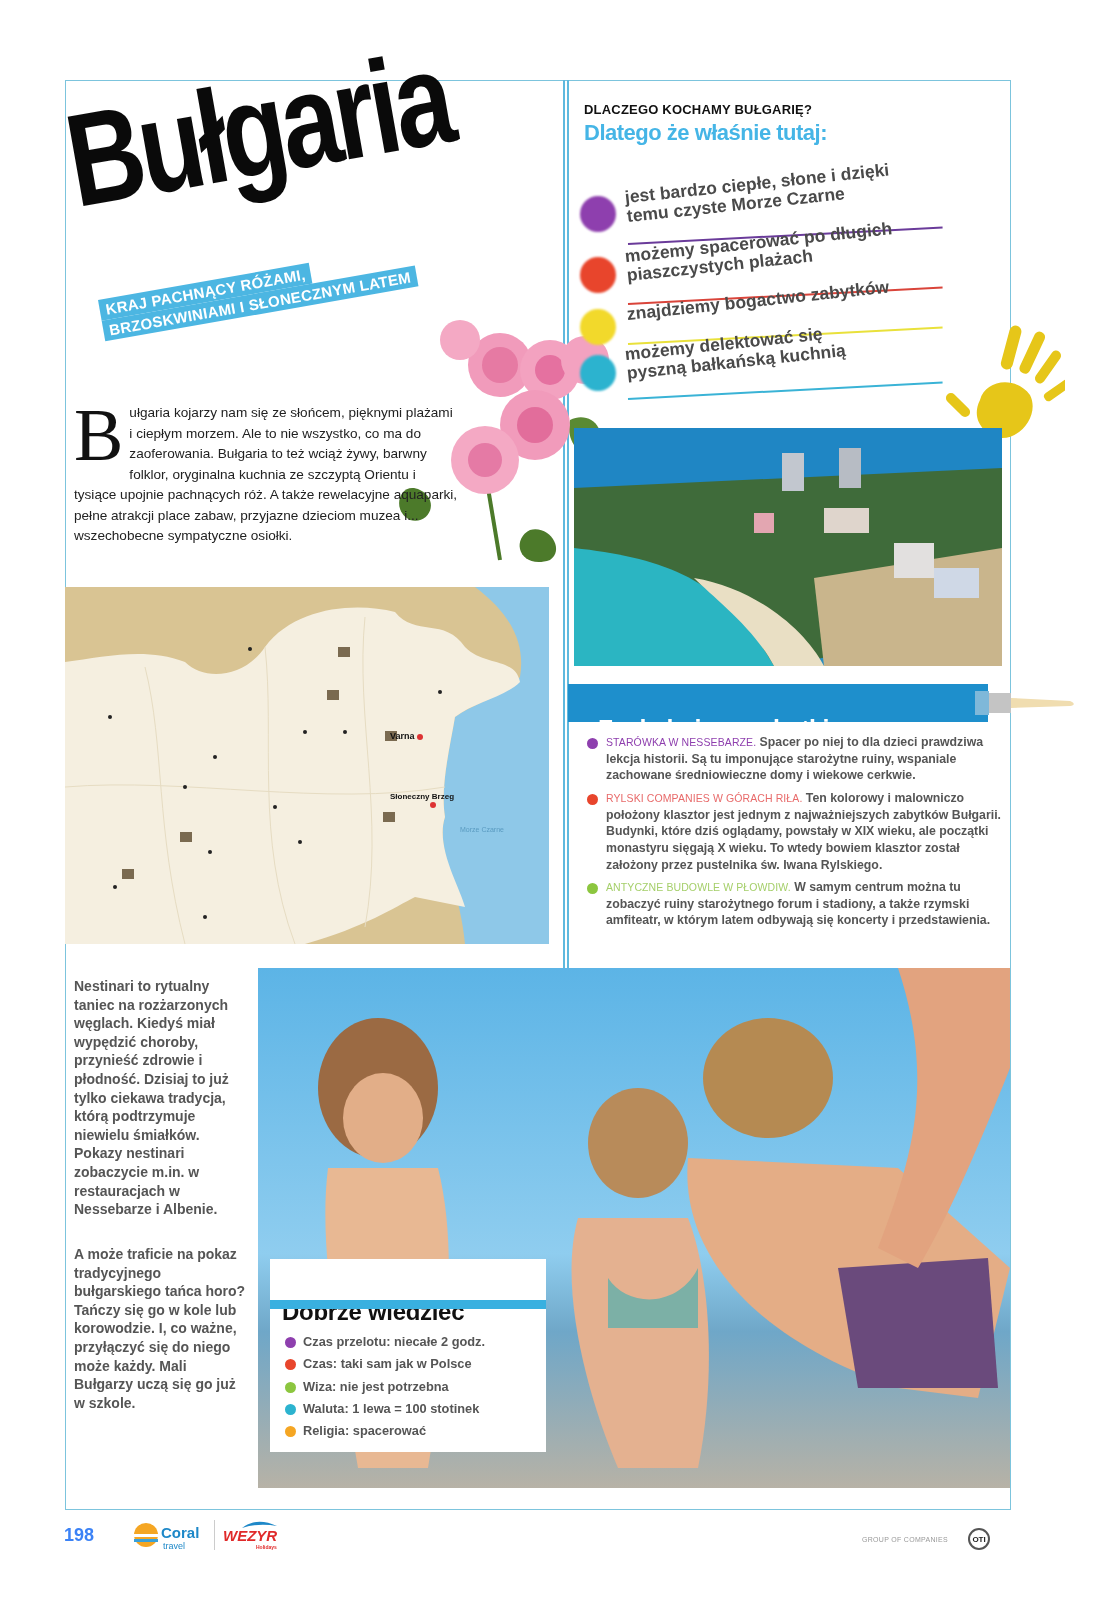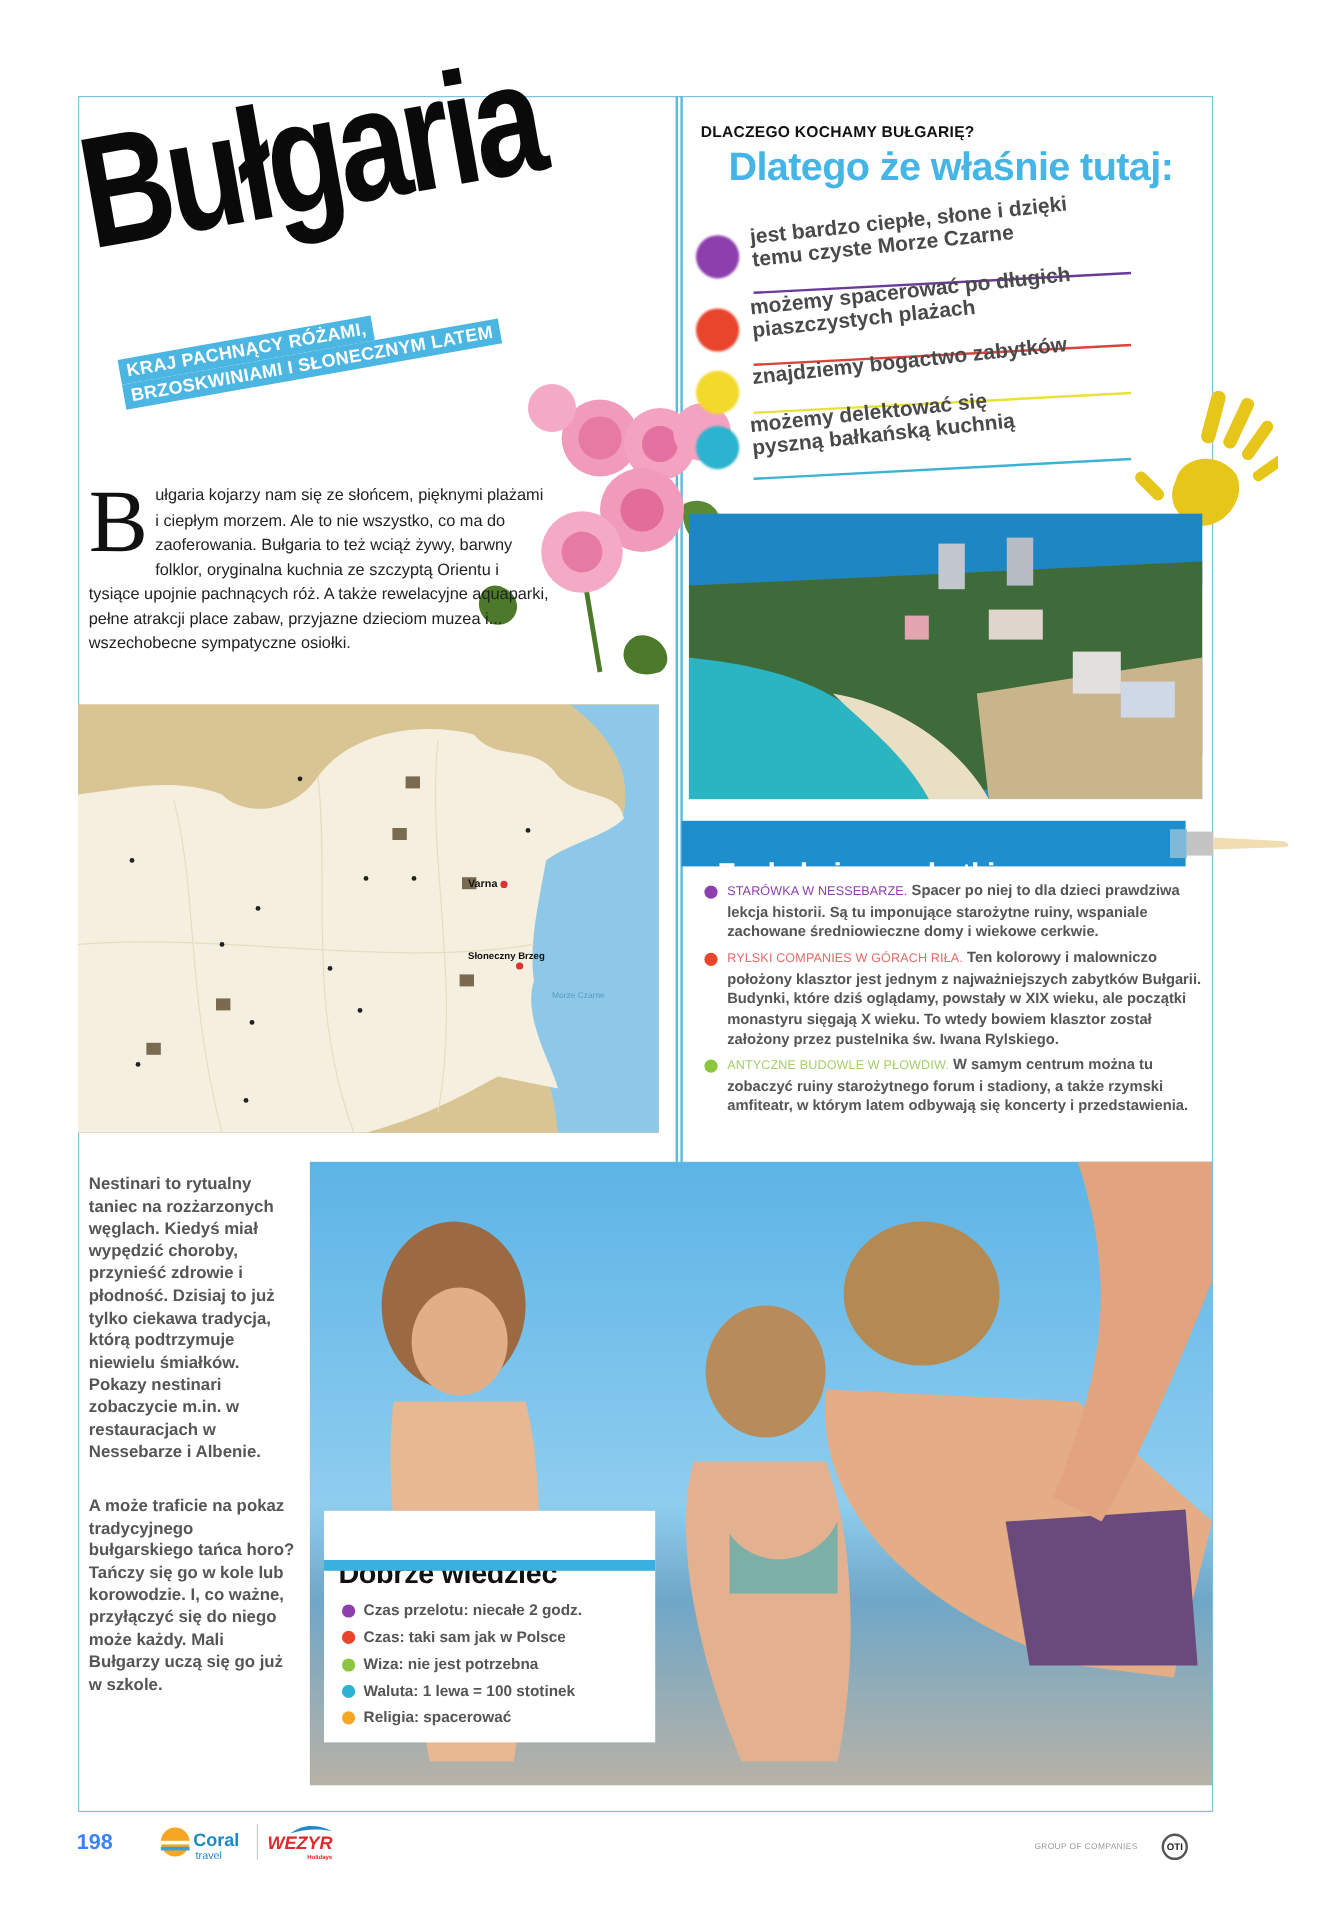--- a/index.html
+++ b/index.html
@@ -20,21 +20,21 @@
 
   
   .intro { position: absolute; left: 74px; top: 403px; width: 384px; font-size: 13.6px; line-height: 20.5px; color: #222; font-family: "Liberation Sans", sans-serif; }
   .dropcap { float: left; font-size: 74px; line-height: 60px; font-weight: 400; margin: 2px 6px 0 0; color: #111; font-family: "Liberation Serif", serif; }
 
   
   .roses { position: absolute; left: 380px; top: 310px; width: 230px; height: 260px; }
 
   
   .reasons-kicker { position: absolute; left: 584px; top: 102px; font-size: 13px; font-weight: 900; color: #111; letter-spacing: 0.2px; }
-  .reasons-title { position: absolute; left: 607px; top: 120px; font-size: 33px; font-weight: 900; color: #45b5e6; letter-spacing: -0.5px; white-space: nowrap; }
+  .reasons-title { position: absolute; left: 584px; top: 120px; font-size: 22px; font-weight: 900; color: #45b5e6; letter-spacing: -0.5px; white-space: nowrap; }
   .reason { position: absolute; left: 580px; width: 400px; }
   .reason .blob { position: absolute; left: 0; width: 36px; height: 36px; border-radius: 50%; filter: blur(1px); }
   .reason .txt { position: absolute; left: 48px; font-size: 17.5px; font-weight: 700; color: #4a4a4a; line-height: 19px; transform: rotate(-6deg); transform-origin: left bottom; white-space: nowrap; }
   .reason .underline { position: absolute; left: 48px; height: 2px; width: 315px; transform: rotate(-3deg); transform-origin: left; }
 
   
   .hand { position: absolute; left: 945px; top: 320px; width: 120px; height: 125px; }
 
   
   .beach-photo { position: absolute; left: 574px; top: 428px; width: 428px; height: 238px; overflow: hidden; }

